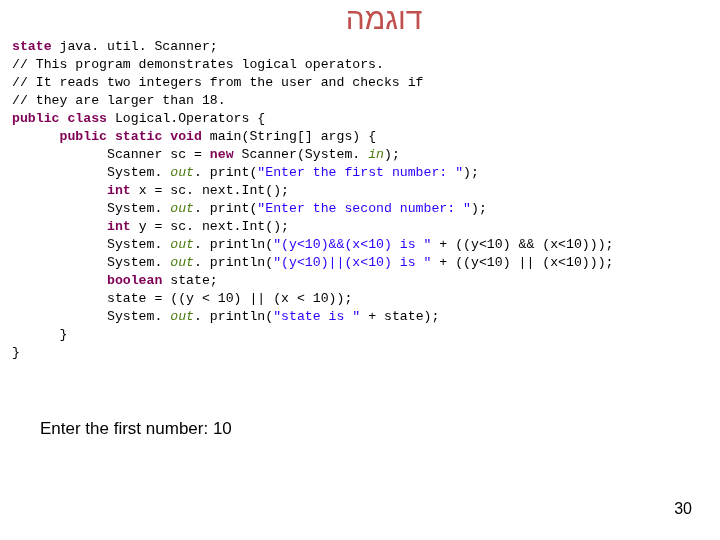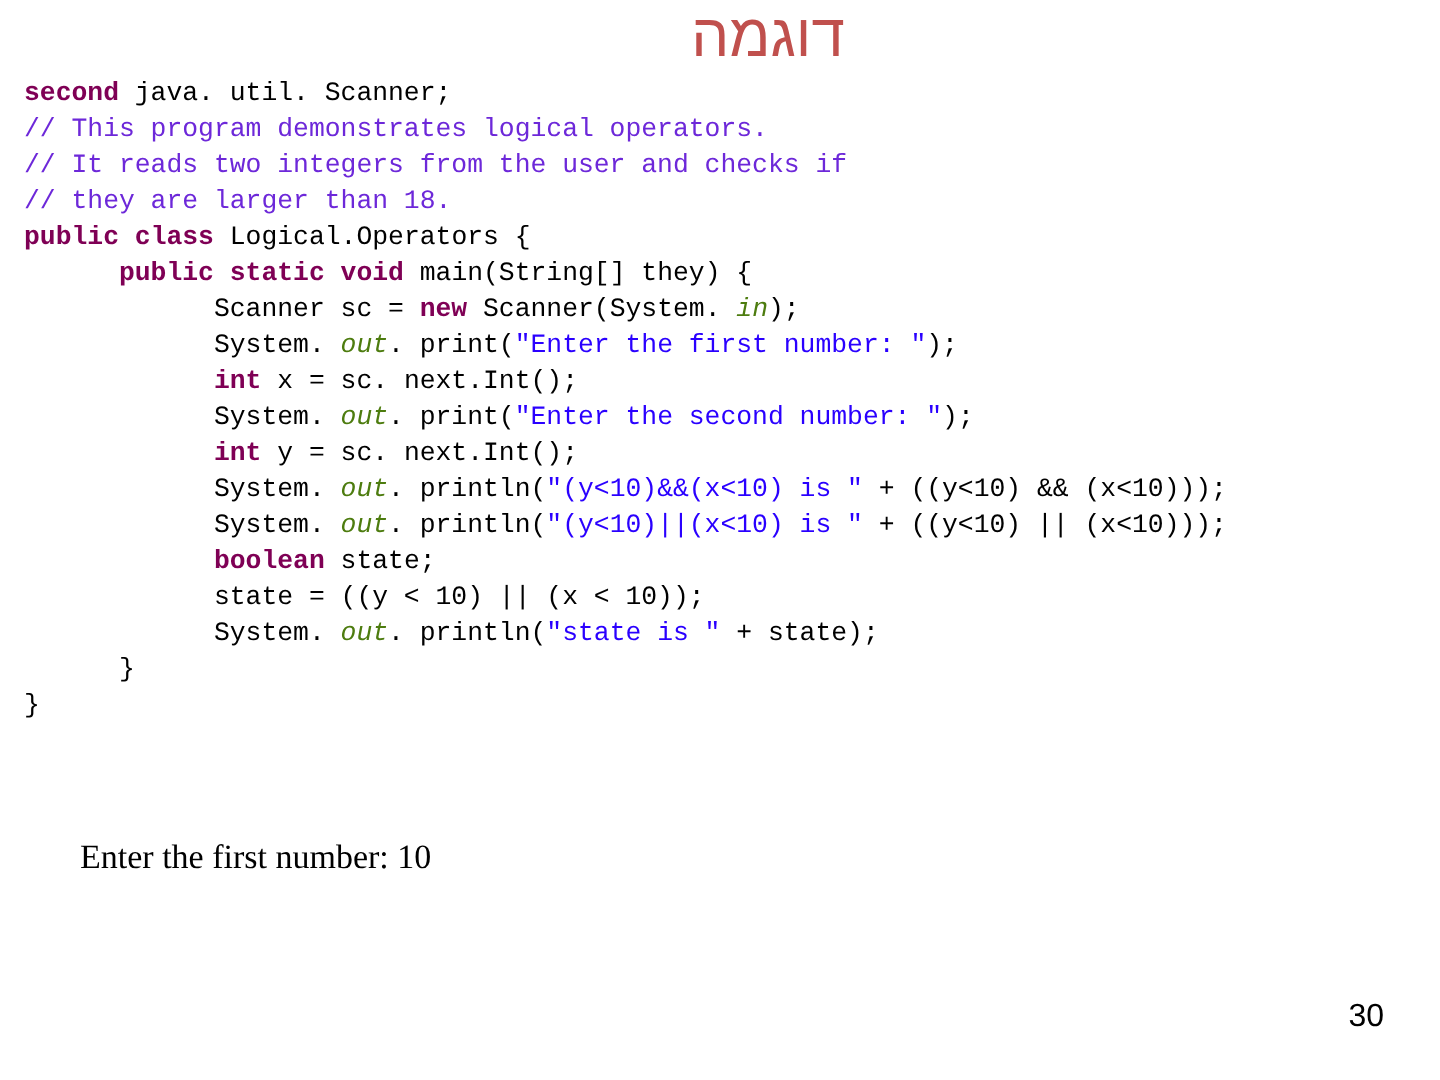--- a/index.html
+++ b/index.html
@@ -29,53 +29,53 @@
     top: 38px;
     left: 12px;
     right: 6px;
     font-family: "Courier New", monospace;
     font-size: 13.2px;
     line-height: 18px;
     color: #000;
     white-space: pre;
   }
   .kw { color: #7f0055; font-weight: bold; }
-  .cm { color: #6d28d9; }
+  .cm { color: #000000; }
   .st { color: #2a00ff; }
   .fi { color: #4d7c0f; font-style: italic; }
   .output {
     position: absolute;
     left: 40px;
     top: 418px;
-    font-family: Liberation Serif, serif;
+    font-family: Liberation Sans, sans-serif;
     font-size: 17px;
     line-height: 22px;
     color: #000;
   }
   .pagenum {
     position: absolute;
     right: 28px;
     bottom: 22px;
     font-family: Arial, sans-serif;
     font-size: 16px;
     color: #000;
     text-align: right;
   }
 </style>
 </head>
 <body>
 
 <div class="title">דוגמה</div>
 
-<div class="code"><span class="kw">second</span><span> java. util. Scanner;</span>
+<div class="code"><span class="kw">state</span><span> java. util. Scanner;</span>
 <span class="cm">// This program demonstrates logical operators.</span>
 <span class="cm">// It reads two integers from the user and checks if</span>
 <span class="cm">// they are larger than 18.</span>
 <span class="kw">public</span><span> </span><span class="kw">class</span><span> Logical.Operators {</span>
-<span>      </span><span class="kw">public</span><span> </span><span class="kw">static</span><span> </span><span class="kw">void</span><span> main(String[] they) {</span>
+<span>      </span><span class="kw">public</span><span> </span><span class="kw">static</span><span> </span><span class="kw">void</span><span> main(String[] args) {</span>
 <span>            Scanner sc = </span><span class="kw">new</span><span> Scanner(System. </span><span class="fi">in</span><span>);</span>
 <span>            System. </span><span class="fi">out</span><span>. print(</span><span class="st">"Enter the first number: "</span><span>);</span>
 <span>            </span><span class="kw">int</span><span> x = sc. next.Int();</span>
 <span>            System. </span><span class="fi">out</span><span>. print(</span><span class="st">"Enter the second number: "</span><span>);</span>
 <span>            </span><span class="kw">int</span><span> y = sc. next.Int();</span>
 <span>            System. </span><span class="fi">out</span><span>. println(</span><span class="st">"(y&lt;10)&amp;&amp;(x&lt;10) is "</span><span> + ((y&lt;10) &amp;&amp; (x&lt;10)));</span>
 <span>            System. </span><span class="fi">out</span><span>. println(</span><span class="st">"(y&lt;10)||(x&lt;10) is "</span><span> + ((y&lt;10) || (x&lt;10)));</span>
 <span>            </span><span class="kw">boolean</span><span> state;</span>
 <span>            state = ((y &lt; 10) || (x &lt; 10));</span>
 <span>            System. </span><span class="fi">out</span><span>. println(</span><span class="st">"state is "</span><span> + state);</span>

